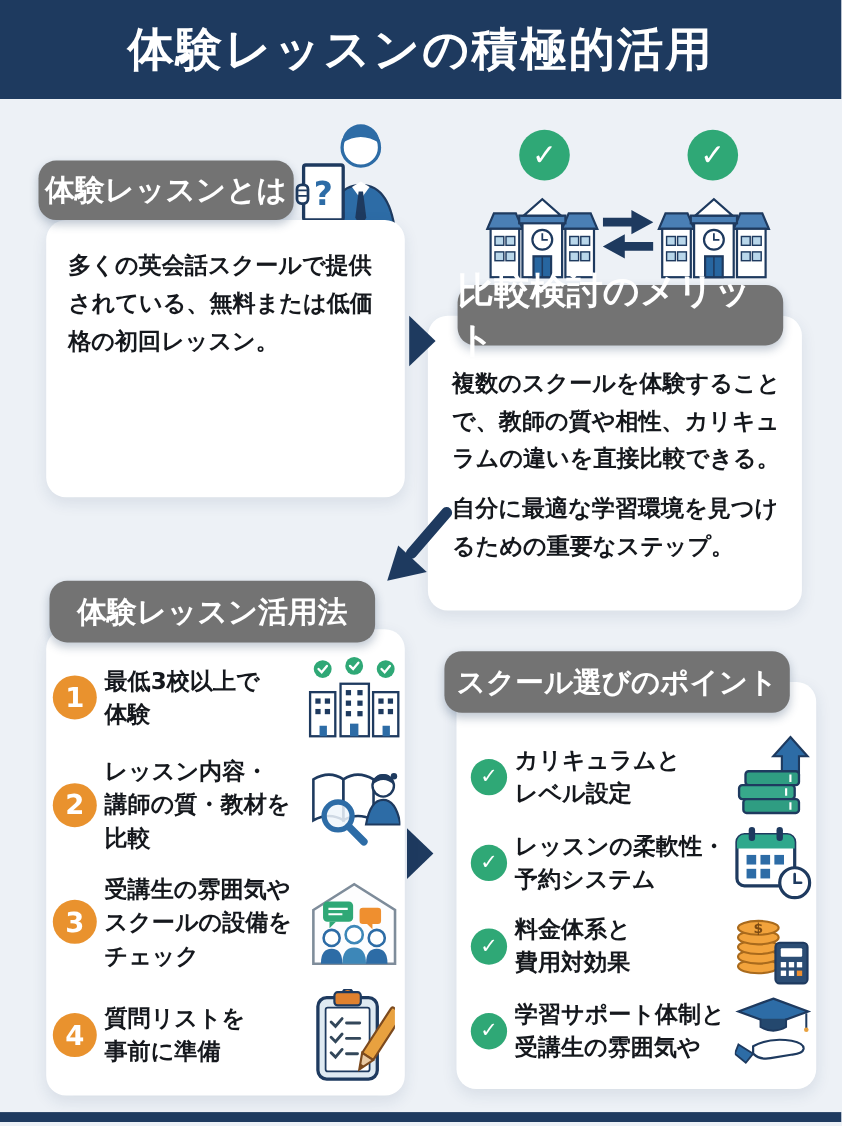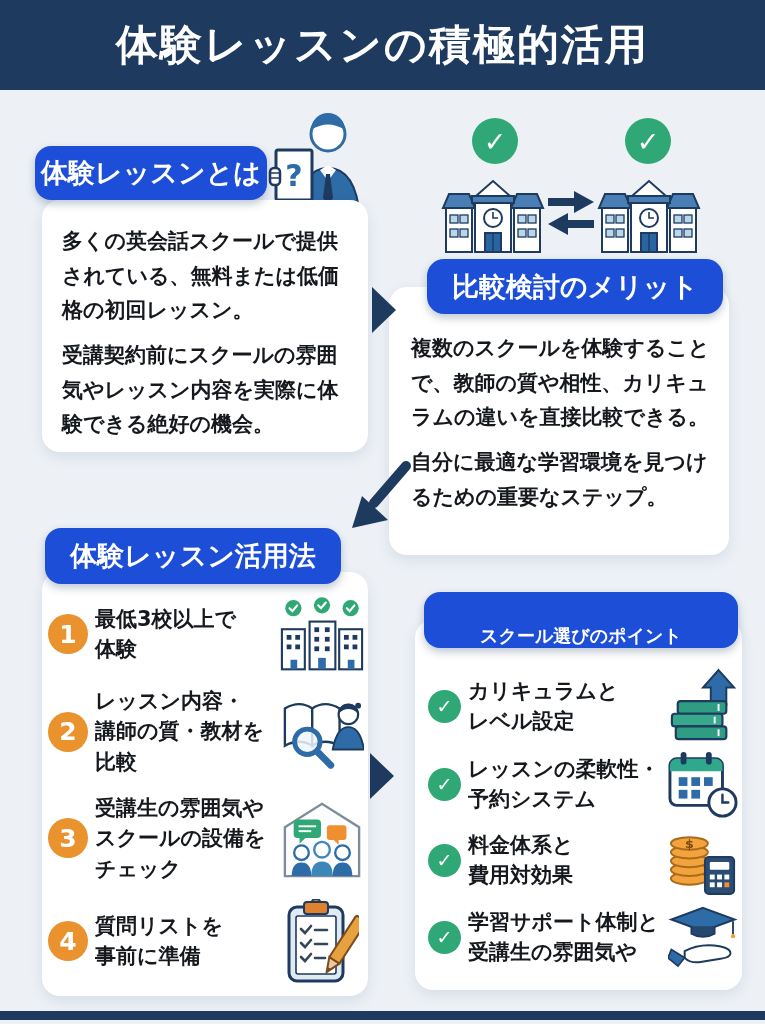--- a/index.html
+++ b/index.html
@@ -9,35 +9,35 @@
 
   
   .hdr { position:absolute; left:0; top:0; width:765px; height:90px; background:#1e3a5f;
          display:flex; align-items:center; justify-content:center; }
   .hdr-title { color:#fff; font-size:42px; font-weight:800; letter-spacing:2px; }
   .ftr { position:absolute; left:0; top:1011px; width:765px; height:13px; background:#1e3a5f; }
 
   
   .card { position:absolute; background:#fff; border-radius:18px;
           box-shadow:0 5px 14px rgba(30,58,95,.10); }
-  .pill { position:absolute; background:#1d4ed8; border-radius:16px; z-index:3;
+  .pill { position:absolute; background:#737373; border-radius:16px; z-index:3;
           display:flex; align-items:center; justify-content:center;
           color:#fff; font-weight:800; box-shadow:0 4px 9px rgba(30,58,95,.28); }
 
   .body-text { font-size:21px; font-weight:700; color:#15181d; line-height:1.65;font-family:Liberation Serif, serif; }
   .body-text p { margin-bottom:10px; }
 
   .card-what   { left:42px;  top:200px; width:326px; height:252px; padding:24px 18px 0 20px; }
   .pill-what   { left:35px;  top:146px; width:232px; height:54px; font-size:27px; }
   .card-merit  { left:389px; top:287px; width:340px; height:268px; padding:44px 18px 0 22px; }
-  .pill-merit  { left:427px; top:259px; width:296px; height:55px; font-size:27px;border-radius:17px; }
+  .pill-merit  { left:416px; top:259px; width:296px; height:55px; font-size:33px; }
   .card-howto  { left:42px;  top:572px; width:326px; height:424px; padding:22px 4px 0 6px; }
   .pill-howto  { left:45px;  top:528px; width:296px; height:56px; font-size:27px; }
   .card-points { left:415px; top:620px; width:327px; height:370px; padding:46px 4px 0 13px; }
-  .pill-points { left:424px; top:592px; width:314px; height:56px; font-size:18px;align-items:flex-end; }
+  .pill-points { left:404px; top:592px; width:314px; height:56px; font-size:26px; }
 
   
   .row { display:flex; align-items:center; gap:7px; }
   .howto-row   { margin-bottom:12px; }
   .howto-row-1 { min-height:80px; } .howto-row-2 { min-height:88px; }
   .howto-row-3 { min-height:98px; } .howto-row-4 { min-height:84px; }
   .points-row-1{ min-height:80px; } .points-row-2{ min-height:76px; }
   .points-row-3{ min-height:76px; } .points-row-4{ min-height:78px; }
 
   .num-badge { flex:0 0 40px; width:40px; height:40px; border-radius:50%; background:#e9922e;
@@ -94,21 +94,20 @@
       <text x="26" y="74" font-size="30" font-weight="bold" fill="#2d6ca6" text-anchor="middle">?</text>
       <rect x="2" y="56" width="10" height="17" rx="4" fill="#fff" stroke="#1e3a5f" stroke-width="2.5"></rect>
       <line x1="3" y1="61" x2="11" y2="61" stroke="#1e3a5f" stroke-width="1.5"></line>
       <line x1="3" y1="66" x2="11" y2="66" stroke="#1e3a5f" stroke-width="1.5"></line>
     </svg>
   </div>
 
   <div class="card card-what">
     <div class="body-text">
       <p>多くの英会話スクールで提供されている、無料または低価格の初回レッスン。</p>
-      <p>受講契約前にスクールの雰囲気やレッスン内容を実際に体験できる絶好の機会。</p>
     </div>
   </div>
 
   <div class="check-big check-big-a">
     <span>✓</span>
   </div>
   <div class="check-big check-big-b">
     <span>✓</span>
   </div>
 

